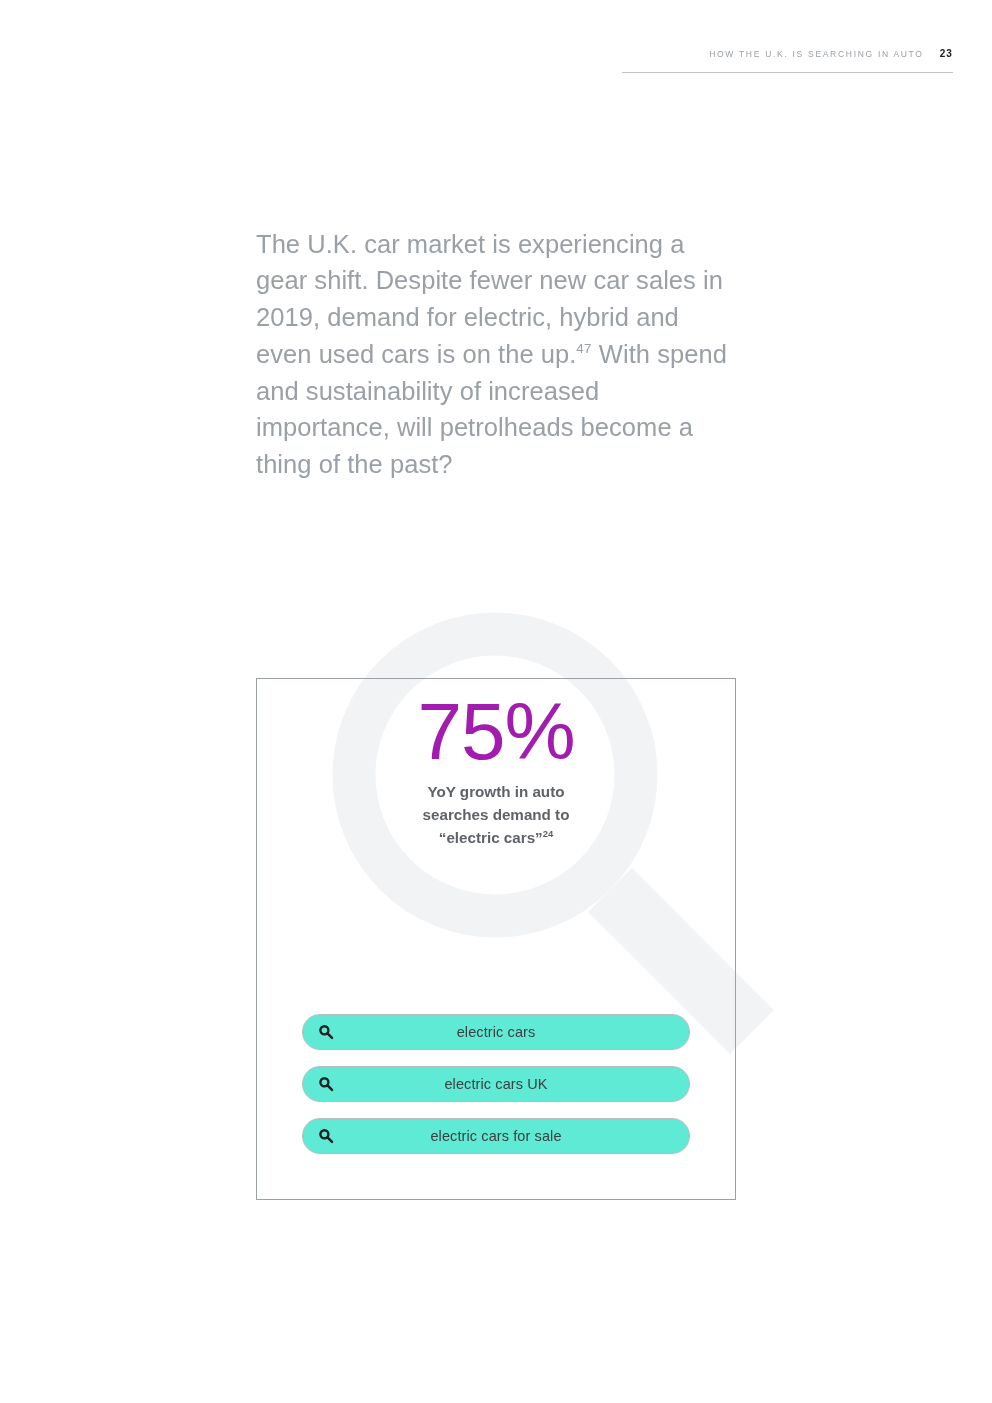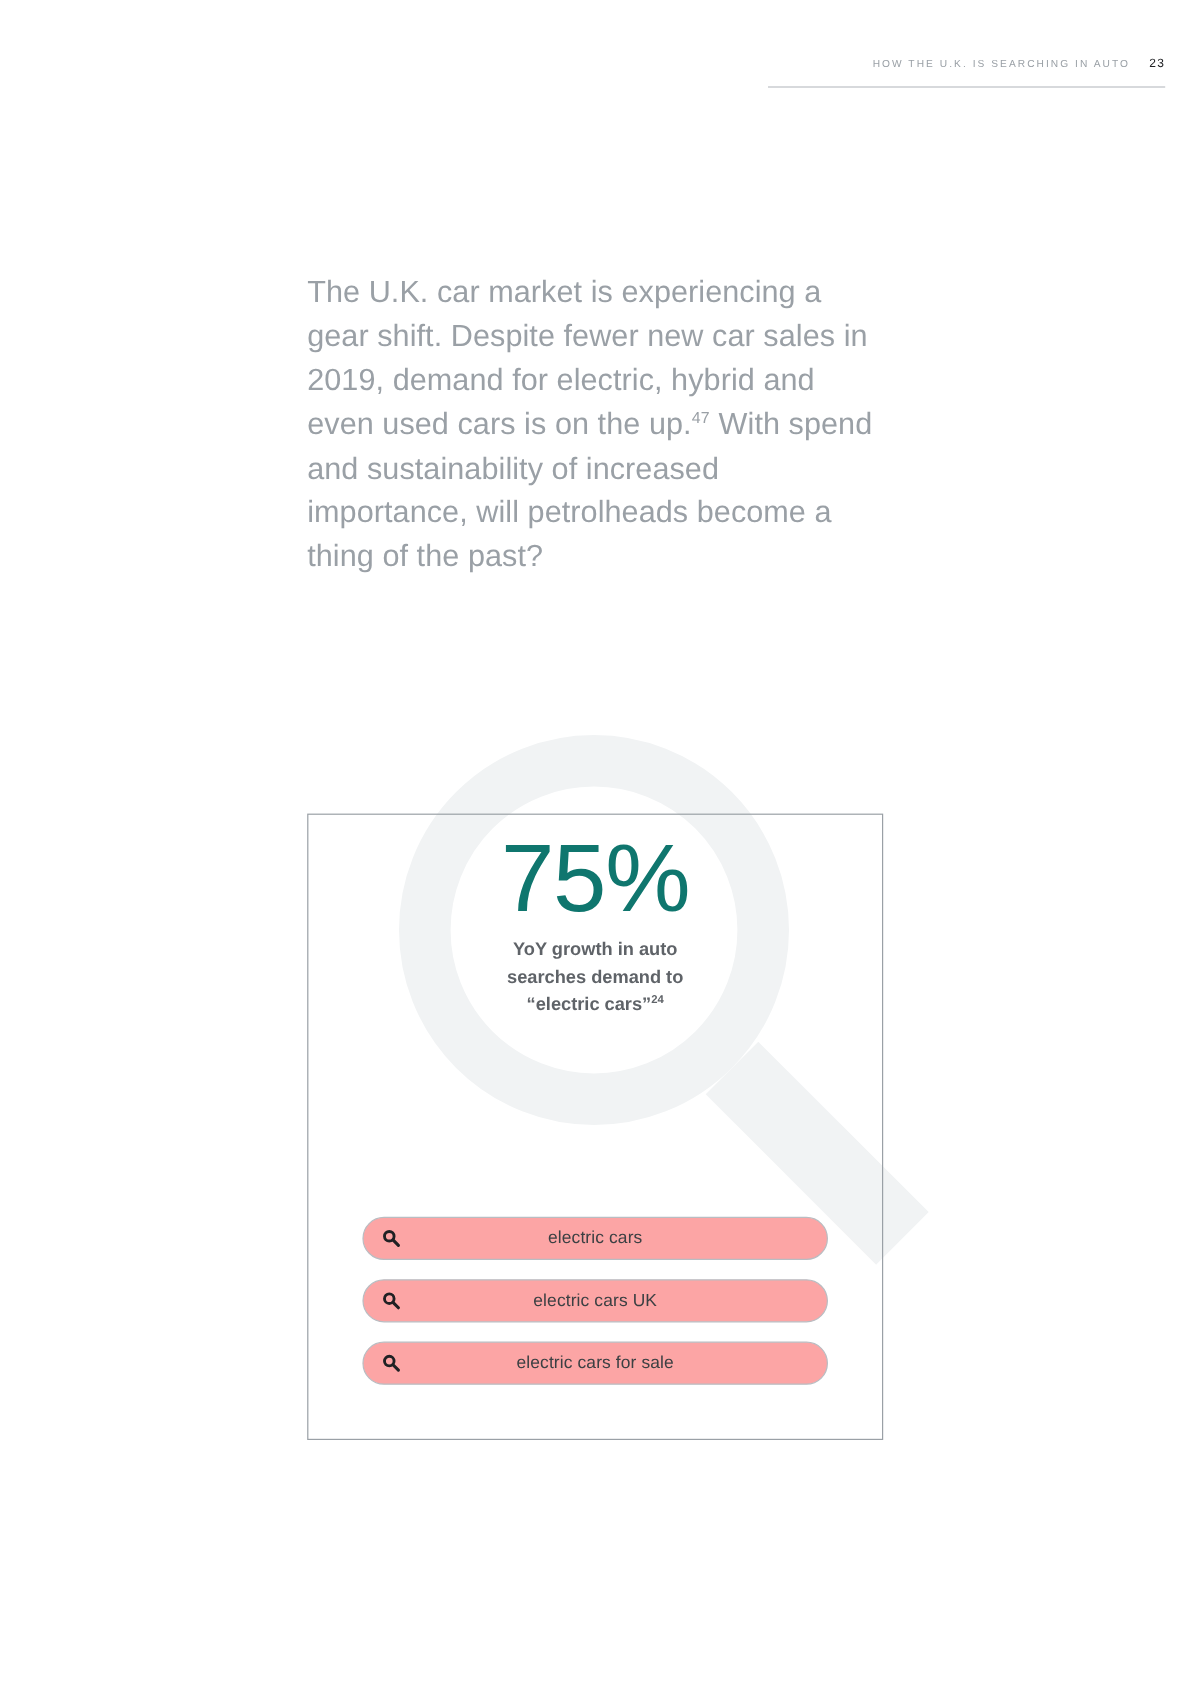--- a/index.html
+++ b/index.html
@@ -12,21 +12,21 @@
     height: 1403px;
     position: relative;
     overflow: hidden;
     font-family: "Liberation Sans", sans-serif;
     -webkit-font-smoothing: antialiased;
   }
 
   
   .page-header {
     position: absolute;
-    left: 640px;
+    left: 622px;
     top: 48px;
     width: 331px;
     height: 30px;
     text-align: center;
   }
   .header-row {
     display: flex;
     align-items: baseline;
     justify-content: flex-end;
     height: 20px;
@@ -35,21 +35,21 @@
     font-size: 8.5px;
     letter-spacing: 1.7px;
     color: #9aa0a6;
     font-weight: 400;
     white-space: nowrap;
   }
   .header-page-number {
     font-size: 10px;
     letter-spacing: 1.1px;
     color: #202124;
-    font-weight: 400;
+    font-weight: 700;
     margin-left: 16px;
   }
   .header-rule {
     position: absolute;
     left: 0;
     top: 24px;
     width: 331px;
     height: 1px;
     background: #bdc1c6;
   }
@@ -104,21 +104,21 @@
     position: absolute;
     left: 355px;
     top: 690px;
     width: 282px;
     text-align: center;
   }
   .stat-value {
     font-size: 80px;
     line-height: 84px;
     font-weight: 300;
-    color: #0f766e;
+    color: #a21caf;
     letter-spacing: -1px;
   }
   .stat-caption {
     margin-top: 6px;
     font-size: 15.2px;
     line-height: 23px;
     color: #5f6368;
     font-weight: 700;
   }
   .stat-caption sup {
@@ -133,21 +133,21 @@
     left: 302px;
     top: 1014px;
     width: 388px;
   }
   .search-pill {
     position: relative;
     height: 36px;
     margin-bottom: 16px;
     border: 1px solid #b9bdc2;
     border-radius: 18px;
-    background: #fca5a5;
+    background: #5eead4;
     box-sizing: border-box;
     display: flex;
     align-items: center;
     justify-content: center;
   }
   .search-pill:last-child { margin-bottom: 0; }
   .search-pill-icon {
     position: absolute;
     left: 15px;
     top: 50%;

